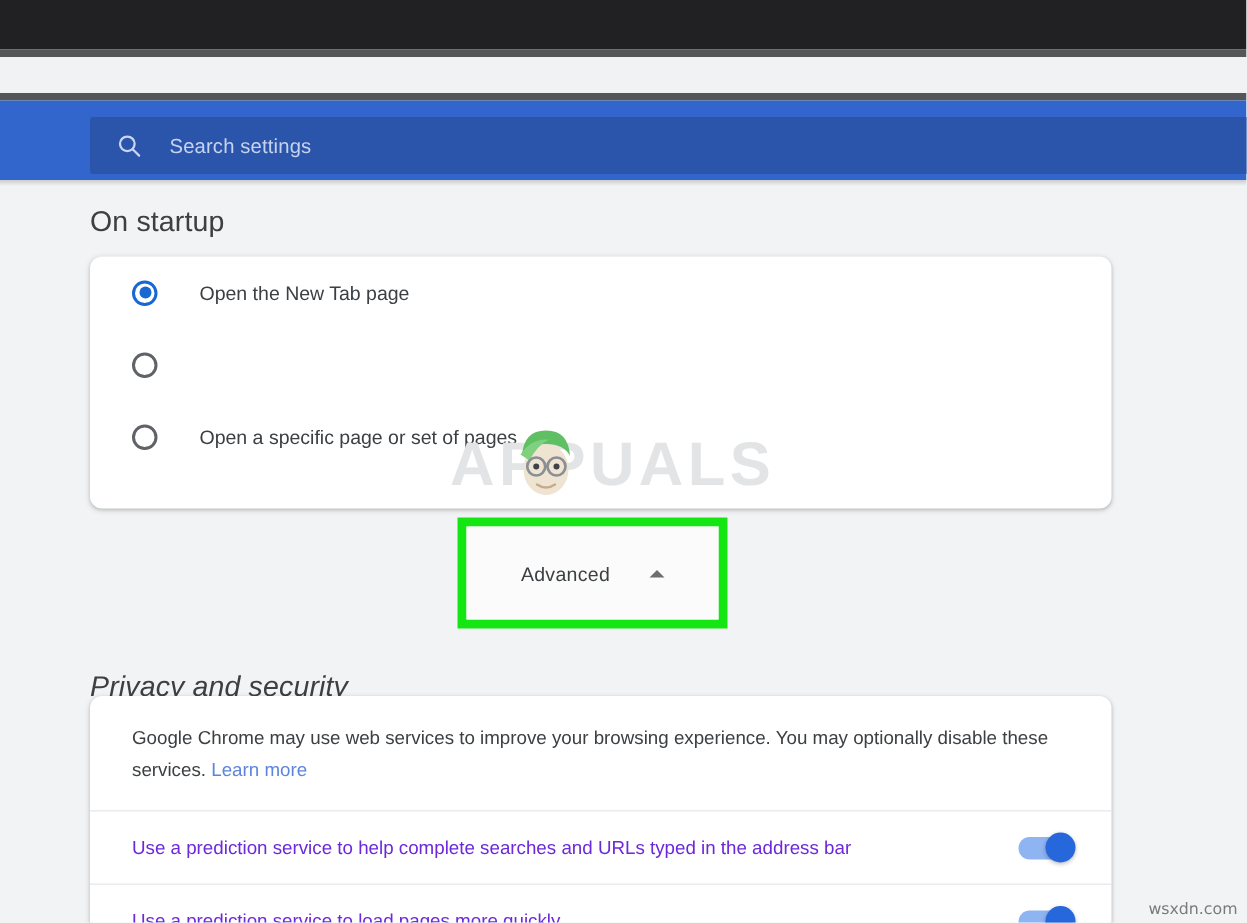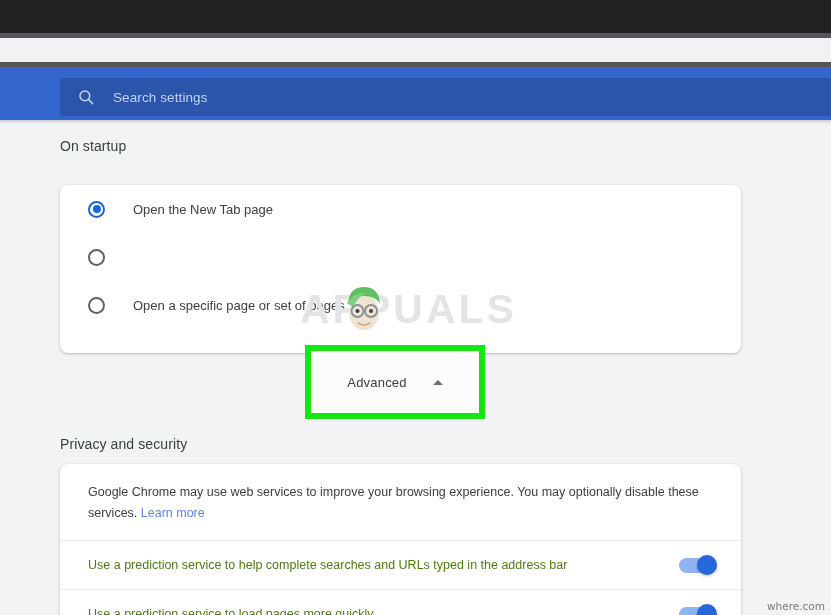--- a/index.html
+++ b/index.html
@@ -45,21 +45,21 @@
     letter-spacing: .1px;
   }
   .header-shadow {
     position: absolute; left: 0; top: 120px; width: 831px; height: 4px;
     background: linear-gradient(to bottom, rgba(0,0,0,.16), rgba(0,0,0,0));
   }
 
   
   .section-title {
     position: absolute; left: 60px;
-    font-size: 14px; color: #3c4043; letter-spacing: .1px;
+    font-size: 19px; color: #3c4043; letter-spacing: .1px;
   }
   .card {
     position: absolute; left: 60px; width: 681px;
     background: #ffffff; border-radius: 8px;
     box-shadow: 0 1px 2px rgba(60,64,67,.20), 0 1px 3px 1px rgba(60,64,67,.10);
     overflow: hidden;
   }
 
   .radio-row {
     display: flex; align-items: center; height: 48px; padding-left: 28px;
@@ -104,21 +104,21 @@
   .privacy-desc {
     padding: 18px 12px 16px 28px;
     font-size: 12.5px; color: #3c4043; line-height: 21px;
   }
   .learn-more { color: #5c85de; cursor: pointer; }
   .toggle-row {
     display: flex; align-items: center; justify-content: space-between;
     height: 49px; padding: 0 26px 0 28px;
     border-top: 1px solid #e8eaed;
   }
-  .toggle-label { font-size: 12.5px; color: #4d7c0f; }
+  .toggle-label { font-size: 12.5px; color: #6d28d9; }
   .toggle {
     position: relative; width: 36px; height: 15px; flex: none;
     border-radius: 8px; background: #8fb4f2;
   }
   .toggle .knob {
     position: absolute; right: -2px; top: -3px;
     width: 20px; height: 20px; border-radius: 50%;
     background: #2767dc;
     box-shadow: 0 1px 3px rgba(0,0,0,.28);
   }
@@ -160,21 +160,21 @@
           <line x1="15.5" y1="15.5" x2="21" y2="21" stroke-linecap="round"></line>
         </svg>
       </span>
       <span class="search-placeholder">Search settings</span>
     </div>
   </div>
   <div class="header-shadow"></div>
 
   <div class="section-title" style="top:138px;">On startup</div>
 
-  <div class="card" style="top:171px; height:168px;margin-top:14px;">
+  <div class="card" style="top:171px; height:168px;">
     <div class="radio-row">
       <span class="radio checked"></span>
       <span class="radio-label">Open the New Tab page</span>
     </div>
     <div class="radio-row">
       <span class="radio"></span>
     </div>
     <div class="radio-row">
       <span class="radio"></span>
       <span class="radio-label">Open a specific page or set of pages</span>
@@ -195,21 +195,21 @@
       <path d="M20 41 Q26 45 32 41" fill="none" stroke="#c9a98c" stroke-width="1.6" stroke-linecap="round"></path>
     </svg>
   </div>
 
   <div class="advanced-highlight"></div>
   <div class="advanced-button">
     <span class="advanced-label">Advanced</span>
     <span class="chevron-up"></span>
   </div>
 
-  <div class="section-title" style="top:436px;">Privacy and security</div>
+  <div class="section-title" style="top:448px;font-style:italic;">Privacy and security</div>
 
   <div class="card" style="top:464px; height:160px;">
     <div class="privacy-desc">
       <span>Google Chrome may use web services to improve your browsing experience. You may optionally disable these services.</span>
       <span class="learn-more">Learn more</span>
     </div>
 
     <div class="toggle-row">
       <span class="toggle-label">Use a prediction service to help complete searches and URLs typed in the address bar</span>
       <span class="toggle">
@@ -218,15 +218,15 @@
     </div>
 
     <div class="toggle-row">
       <span class="toggle-label">Use a prediction service to load pages more quickly</span>
       <span class="toggle">
         <span class="knob"></span>
       </span>
     </div>
   </div>
 
-  <div class="corner-credit">where.com</div>
+  <div class="corner-credit">wsxdn.com</div>
 
 </div>
 
 </body></html>

